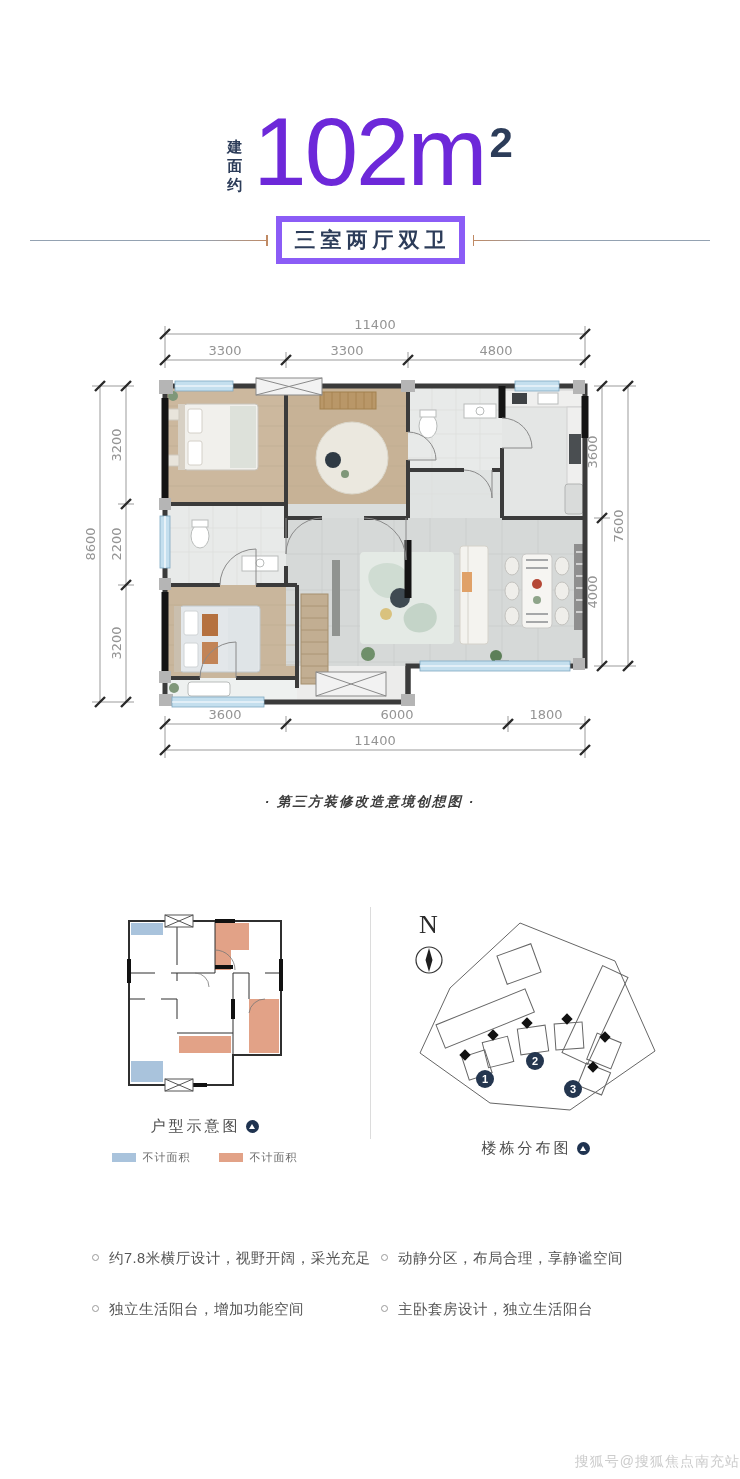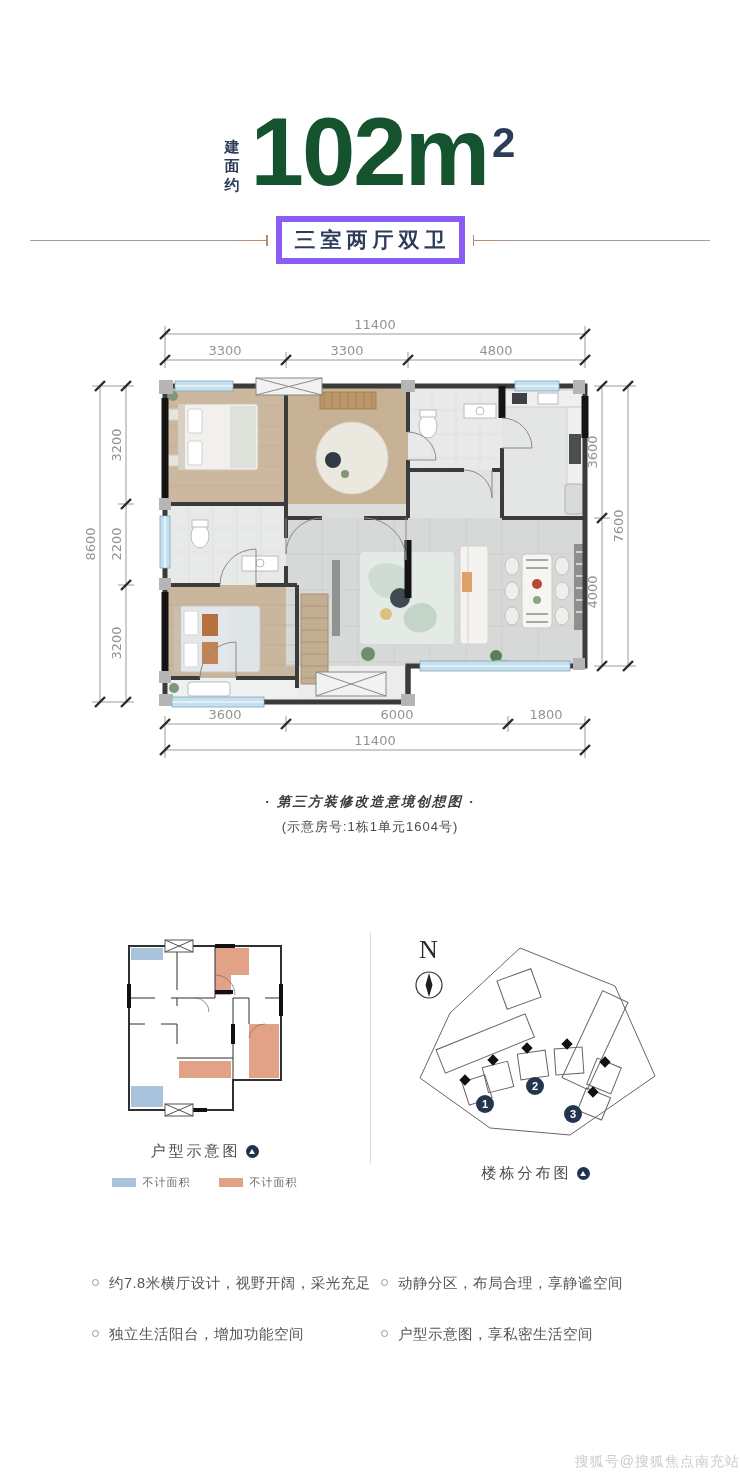--- a/index.html
+++ b/index.html
@@ -2,21 +2,21 @@
 <html><head>
 <meta charset="utf-8">
 <style>
   * { margin:0; padding:0; box-sizing:border-box; }
   body { background:#ffffff; font-family:"Liberation Sans", sans-serif; }
   .page { position:relative; width:740px; height:1479px; margin:0 auto; background:#ffffff; overflow:hidden; }
 
   
   .header { margin-top:104px; display:flex; justify-content:center; align-items:flex-start; }
   .area-prefix { display:flex; flex-direction:column; font-size:15px; font-weight:bold; color:#2c3c59; line-height:1.25; margin-top:34px; margin-right:10px; letter-spacing:1px; }
-  .area-number { font-size:96px; font-weight:bold; color:#14532d; line-height:1; letter-spacing:-2px; }
+  .area-number { font-size:96px; font-weight:normal; color:#6d28d9; line-height:1; letter-spacing:-2px; }
   .area-exp { font-size:42px; font-weight:bold; color:#2c3c59; vertical-align:28px; margin-left:4px; }
 
   .subtitle-row { margin-top:16px; display:flex; align-items:center; width:100%; padding:0 30px; }
   .rule { flex:1; height:1px; position:relative; }
   .rule.left  { background:linear-gradient(to right,#94a2b2 0%,#94a2b2 72%,#c08a64 100%); }
   .rule.right { background:linear-gradient(to left, #94a2b2 0%,#94a2b2 72%,#c08a64 100%); }
   .rule-tick { position:absolute; top:-5px; width:1.5px; height:11px; background:#c08a64; }
   .rule.left  .rule-tick { right:0; }
   .rule.right .rule-tick { left:0; }
   .subtitle-box { margin:0 8px; border:6px solid #8b5cf6; color:#2c3c59; font-size:21px; font-weight:bold; letter-spacing:5px; padding:4px 8px 4px 13px; white-space:nowrap; }
@@ -286,21 +286,20 @@
         <text class="dim-text" x="563" y="218" text-anchor="middle" transform="rotate(-90 563 218)">7600</text>
         <text class="dim-text" x="165" y="411" text-anchor="middle">3600</text>
         <text class="dim-text" x="337" y="411" text-anchor="middle">6000</text>
         <text class="dim-text" x="486" y="411" text-anchor="middle">1800</text>
         <text class="dim-text" x="315" y="437" text-anchor="middle">11400</text>
       </g>
     </svg>
 
     <div class="caption">
       <div class="caption-title">· 第三方装修改造意境创想图 ·</div>
-      <div class="caption-note">(示意房号:1栋1单元1604号)</div>
     </div>
   </div>
 
   <div class="diagrams">
 
     <div class="diagram-col unit">
       <svg width="180" height="200" viewBox="0 0 180 200">
         <path d="M14 18 H166 V152 H118 V182 H14 Z" fill="#ffffff" stroke="#2f2f2f" stroke-width="2"></path>
         <g fill="#a9c3dc">
           <rect x="16" y="20" width="32" height="12"></rect>
@@ -405,18 +404,18 @@
     <div class="feature">
       <span class="bullet"></span>
       <span>动静分区，布局合理，享静谧空间</span>
     </div>
     <div class="feature">
       <span class="bullet"></span>
       <span>独立生活阳台，增加功能空间</span>
     </div>
     <div class="feature">
       <span class="bullet"></span>
-      <span>户型示意图，享私密生活空间</span>
+      <span>主卧套房设计，独立生活阳台</span>
     </div>
   </div>
 
   <div class="watermark">搜狐号@搜狐焦点南充站</div>
 </div>
 
 </body></html>

